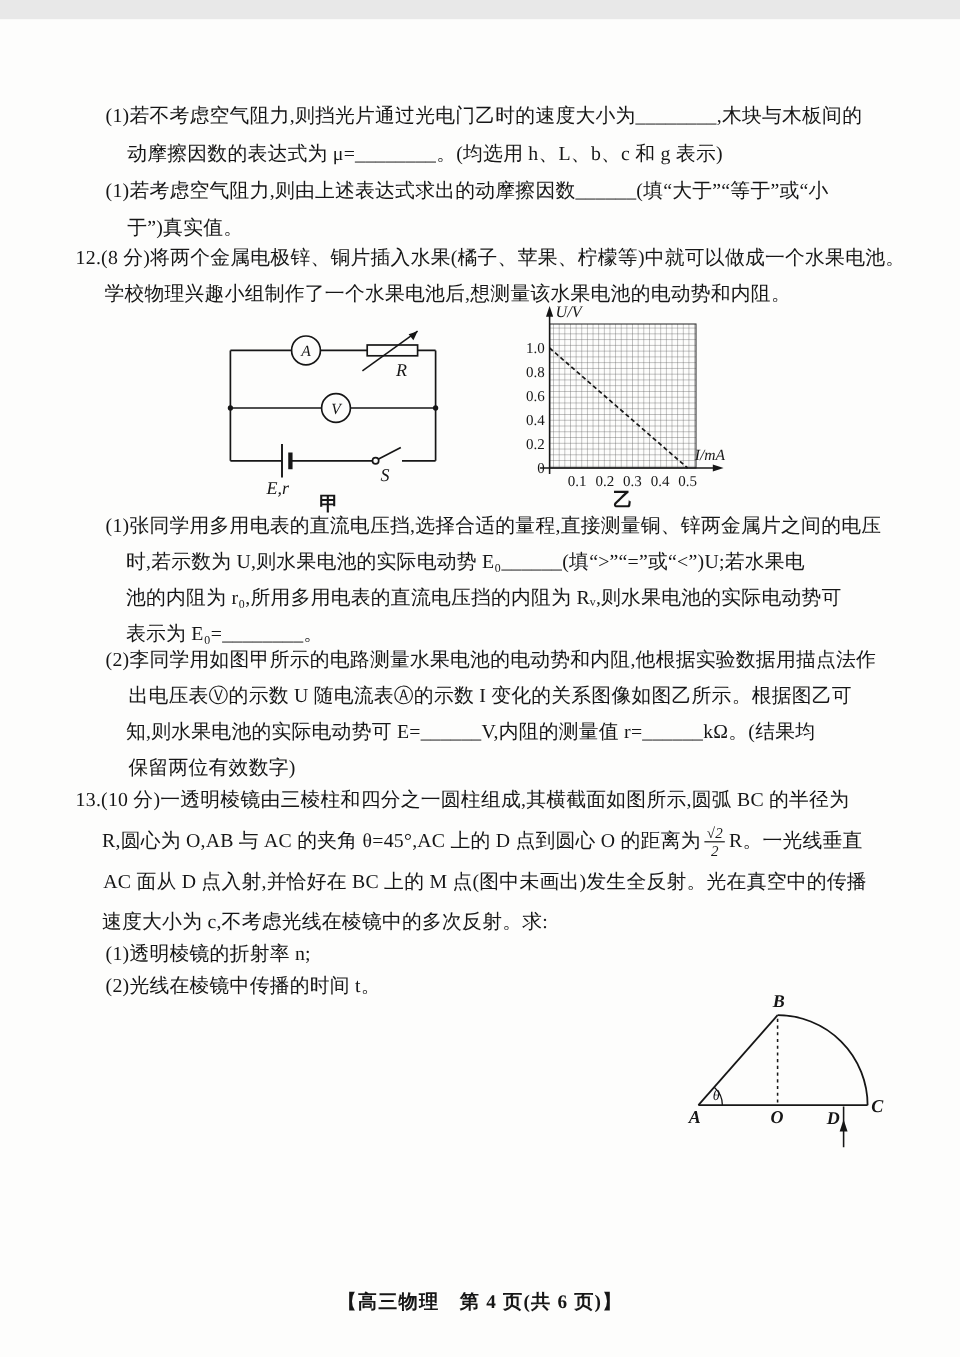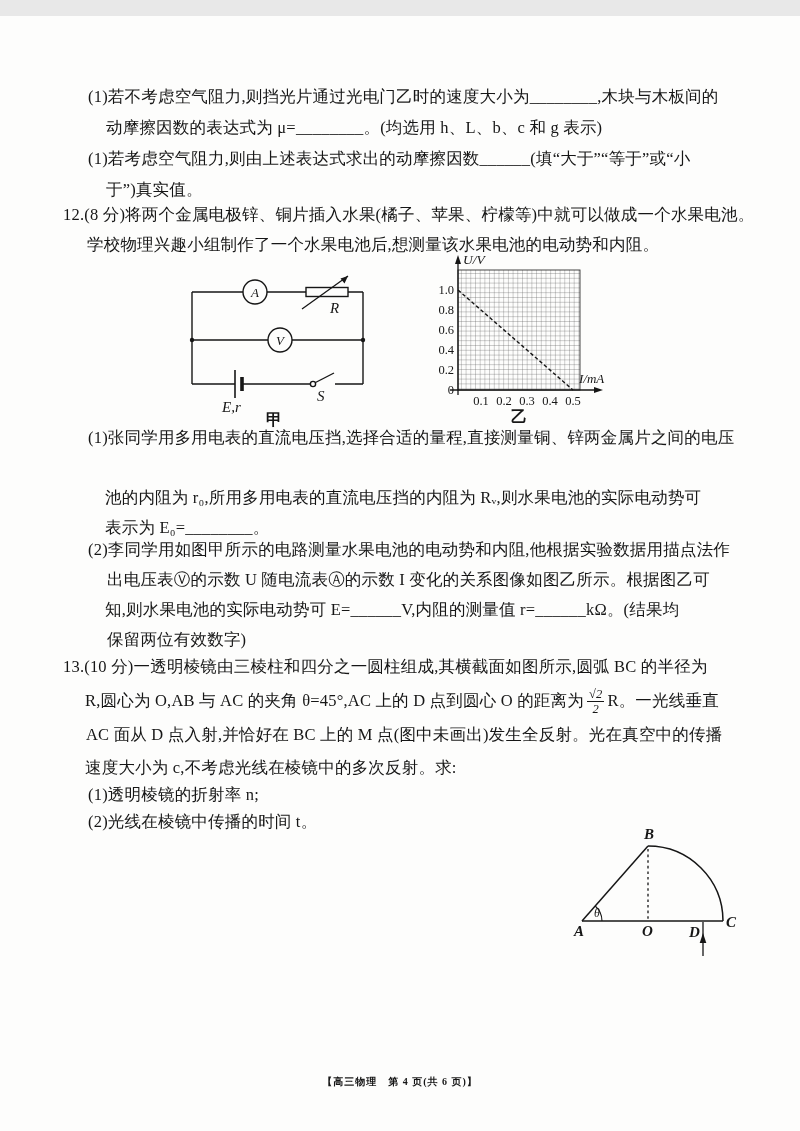--- a/index.html
+++ b/index.html
@@ -15,21 +15,21 @@
   .frac{
     display:inline-flex; flex-direction:column; align-items:center;
     vertical-align:middle; font-size:12.5px; line-height:1.15; margin:0 3px;
     font-style:italic;
   }
   .frac .num{border-bottom:1.2px solid #161616; padding:0 2px;}
   .figure{position:absolute;}
   svg text{font-family:"Liberation Serif","DejaVu Serif",serif; fill:#161616;}
   .footer{
     position:absolute; top:1059px; left:0; width:100%; text-align:center;
-    font-size:10px; font-weight:600; letter-spacing:1px;
+    font-size:16px; font-weight:600; letter-spacing:1px;
   }
 </style>
 </head>
 <body>
 
 <div class="page">
 
   <div class="tline" style="left:88px; top:70px">(1)若不考虑空气阻力,则挡光片通过光电门乙时的速度大小为________,木块与木板间的</div>
   <div class="tline" style="left:106px;top:101px">动摩擦因数的表达式为 μ=________。(均选用 h、L、b、c 和 g 表示)</div>
   <div class="tline" style="left:88px; top:132px">(1)若考虑空气阻力,则由上述表达式求出的动摩擦因数______(填“大于”“等于”或“小</div>
@@ -105,20 +105,21 @@
       <text x="53" y="156" text-anchor="middle" font-size="12.5">0.1</text>
       <text x="76" y="156" text-anchor="middle" font-size="12.5">0.2</text>
       <text x="99" y="156" text-anchor="middle" font-size="12.5">0.3</text>
       <text x="122" y="156" text-anchor="middle" font-size="12.5">0.4</text>
       <text x="145" y="156" text-anchor="middle" font-size="12.5">0.5</text>
       <text x="91" y="173" text-anchor="middle" font-size="16" font-weight="bold">乙</text>
     </svg>
   </div>
 
   <div class="tline" style="left:88px; top:411px">(1)张同学用多用电表的直流电压挡,选择合适的量程,直接测量铜、锌两金属片之间的电压</div>
+  <div class="tline" style="left:105px;top:441px">时,若示数为 U,则水果电池的实际电动势 E₀______(填“&gt;”“=”或“&lt;”)U;若水果电</div>
   <div class="tline" style="left:105px;top:471px">池的内阻为 r₀,所用多用电表的直流电压挡的内阻为 Rᵥ,则水果电池的实际电动势可</div>
   <div class="tline" style="left:105px;top:501px">表示为 E₀=________。</div>
 
   <div class="tline" style="left:88px; top:523px">(2)李同学用如图甲所示的电路测量水果电池的电动势和内阻,他根据实验数据用描点法作</div>
   <div class="tline" style="left:107px;top:553px">出电压表Ⓥ的示数 U 随电流表Ⓐ的示数 I 变化的关系图像如图乙所示。根据图乙可</div>
   <div class="tline" style="left:105px;top:583px">知,则水果电池的实际电动势可 E=______V,内阻的测量值 r=______kΩ。(结果均</div>
   <div class="tline" style="left:107px;top:613px">保留两位有效数字)</div>
 
   <div class="tline" style="left:63px;top:640px">13.(10 分)一透明棱镜由三棱柱和四分之一圆柱组成,其横截面如图所示,圆弧 BC 的半径为</div>
   <div class="tline" style="left:85px;top:671px">

